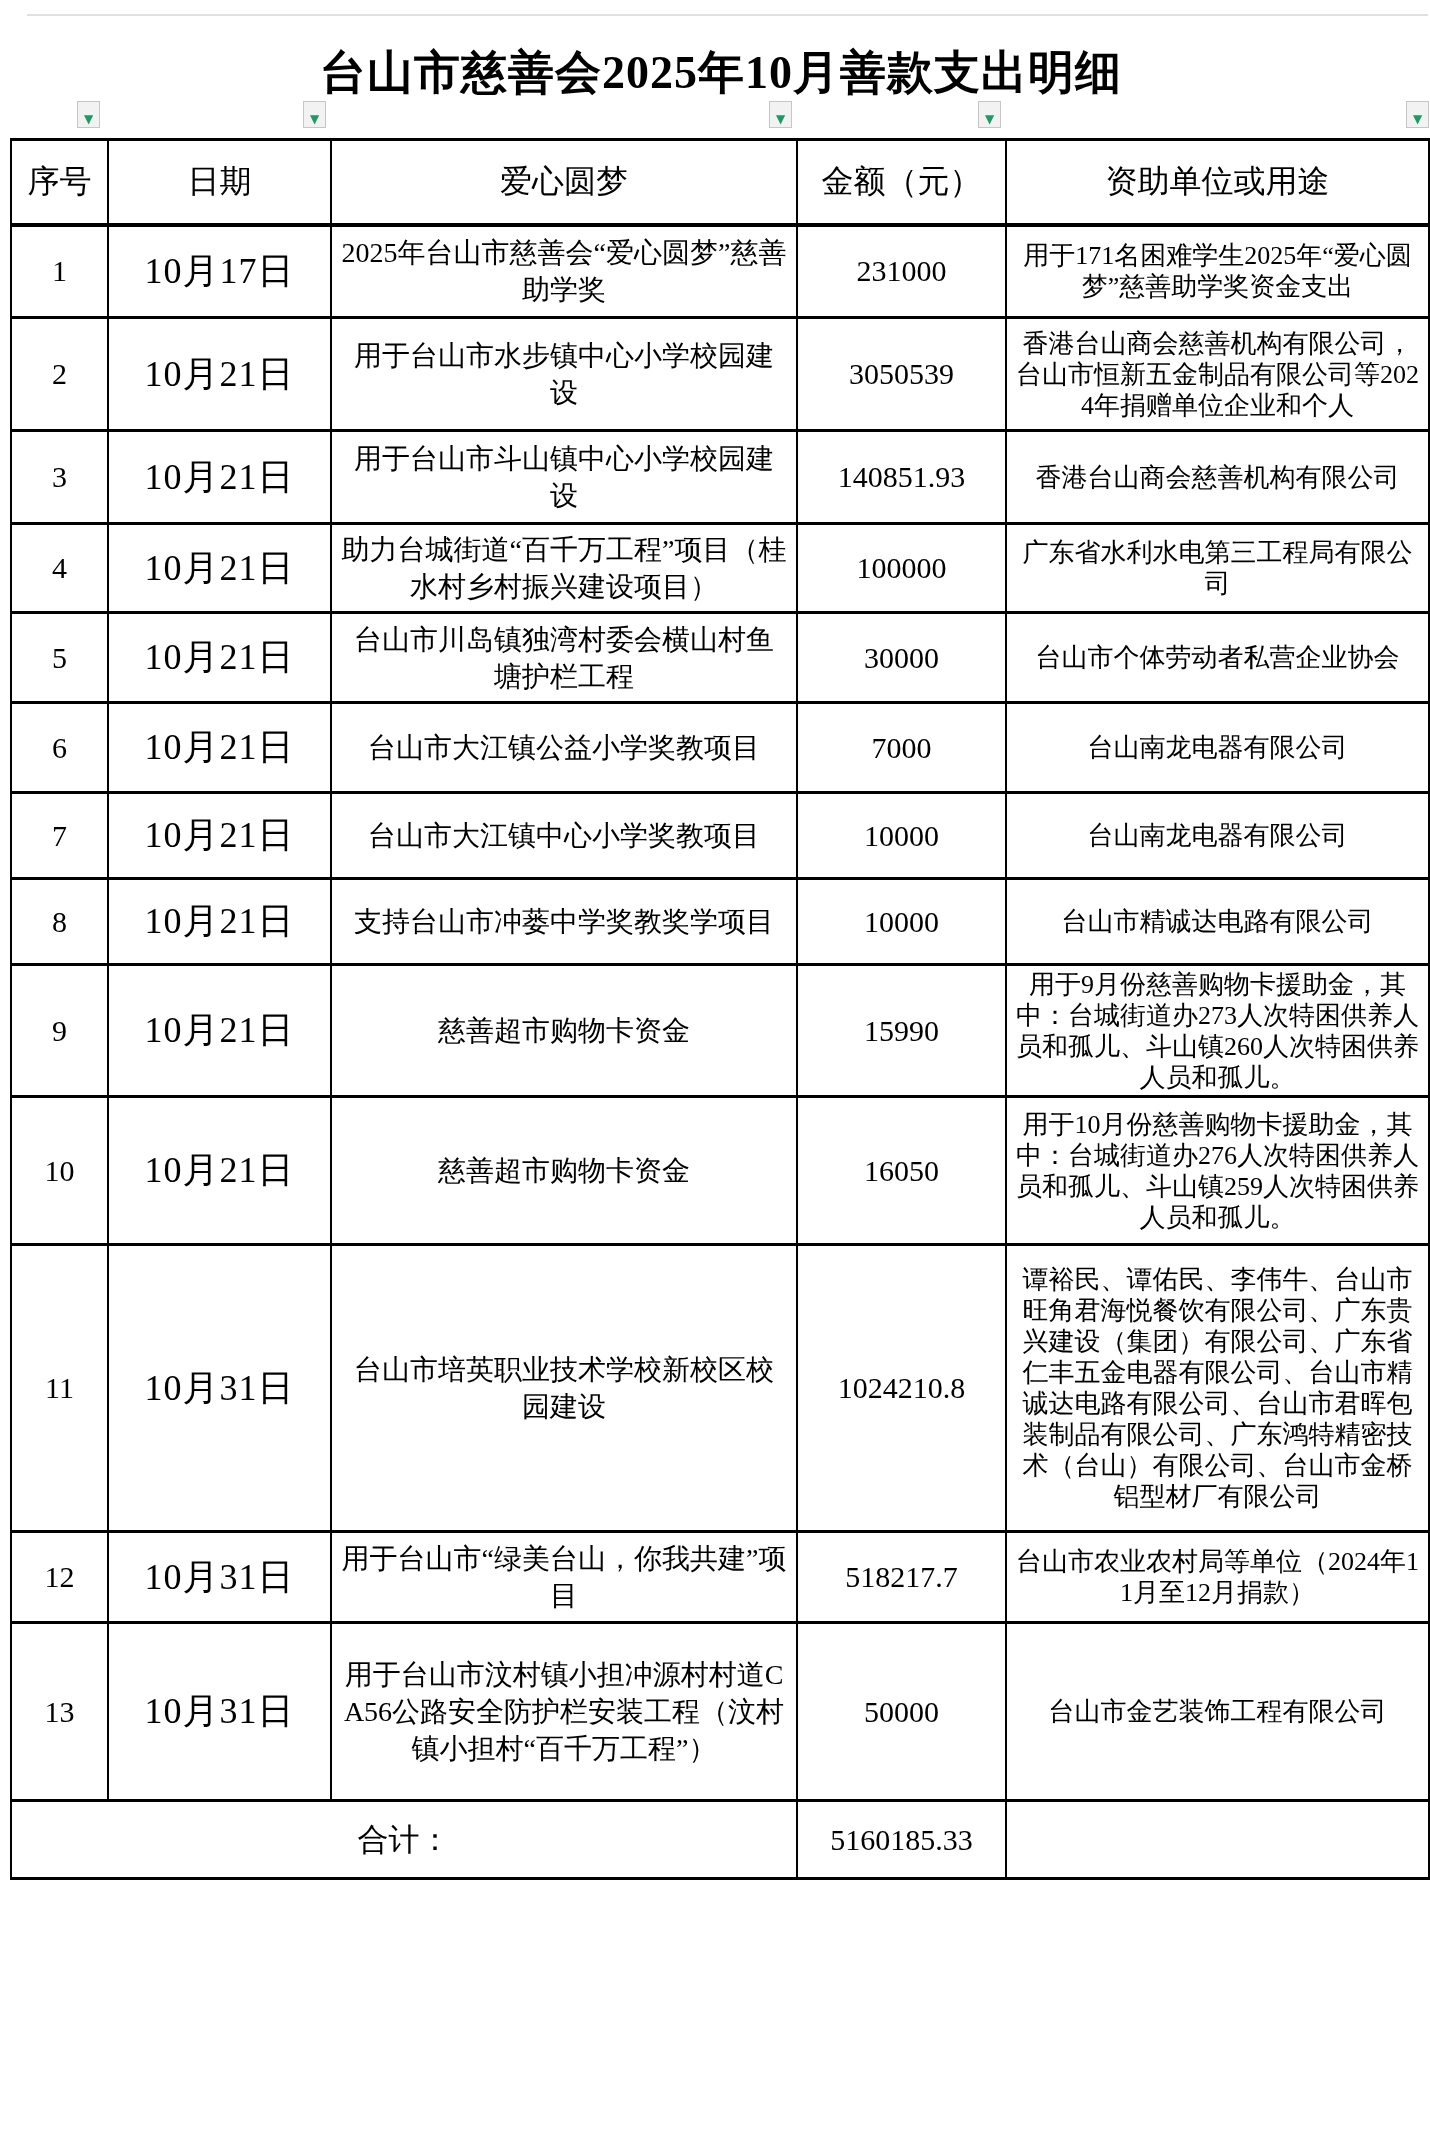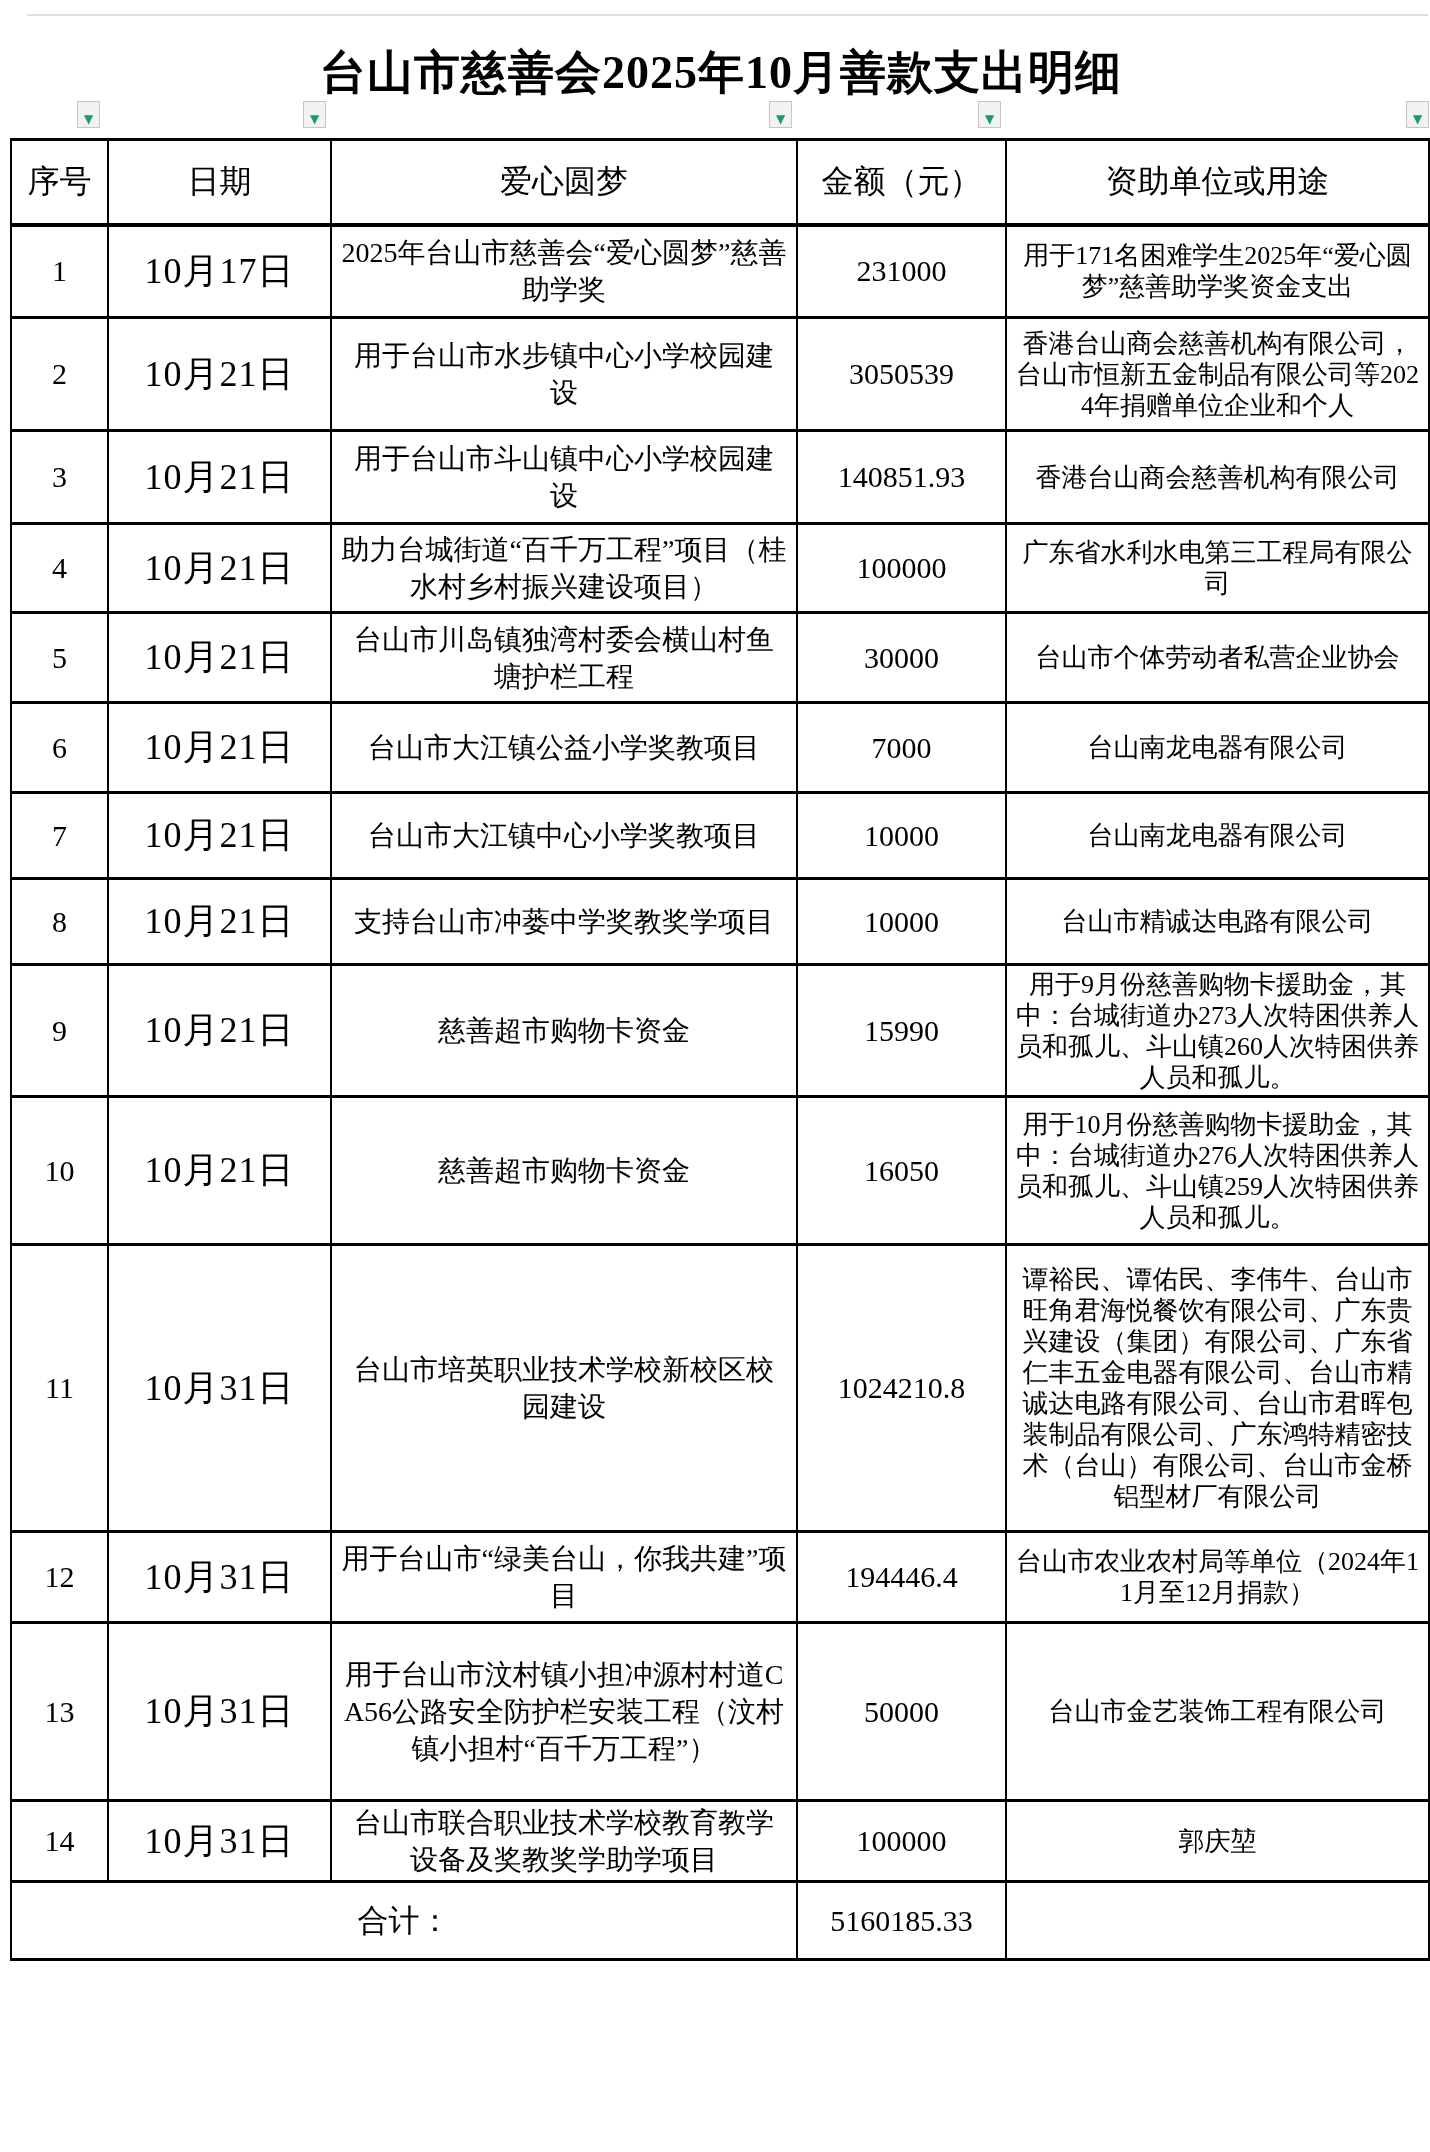--- a/index.html
+++ b/index.html
@@ -154,36 +154,29 @@
         <td class="c-no">11</td>
         <td class="c-date">10月31日</td>
         <td class="c-item">台山市培英职业技术学校新校区校园建设</td>
         <td class="c-amount">1024210.8</td>
         <td class="c-purpose">谭裕民、谭佑民、李伟牛、台山市旺角君海悦餐饮有限公司、广东贵兴建设（集团）有限公司、广东省仁丰五金电器有限公司、台山市精诚达电路有限公司、台山市君晖包装制品有限公司、广东鸿特精密技术（台山）有限公司、台山市金桥铝型材厂有限公司</td>
       </tr>
       <tr style="height: 91px;">
         <td class="c-no">12</td>
         <td class="c-date">10月31日</td>
         <td class="c-item">用于台山市“绿美台山，你我共建”项目</td>
-        <td class="c-amount">194446.4</td>
+        <td class="c-amount">518217.7</td>
         <td class="c-purpose">台山市农业农村局等单位（2024年11月至12月捐款）</td>
       </tr>
       <tr style="height: 178px;">
         <td class="c-no">13</td>
         <td class="c-date">10月31日</td>
         <td class="c-item">用于台山市汶村镇小担冲源村村道CA56公路安全防护栏安装工程（汶村镇小担村“百千万工程”）</td>
         <td class="c-amount">50000</td>
         <td class="c-purpose">台山市金艺装饰工程有限公司</td>
-      </tr>
-      <tr style="height: 78px;">
-        <td class="c-no">14</td>
-        <td class="c-date">10月31日</td>
-        <td class="c-item">台山市联合职业技术学校教育教学设备及奖教奖学助学项目</td>
-        <td class="c-amount">100000</td>
-        <td class="c-purpose">郭庆堃</td>
       </tr>
     </tbody>
   <tfoot>
     <tr id="total-row" style="height: 78px;">
       <td colspan="3" class="c-total-label">合计：</td>
       <td class="c-amount">5160185.33</td>
       <td class="c-purpose"></td>
     </tr>
   </tfoot>
 </table>

